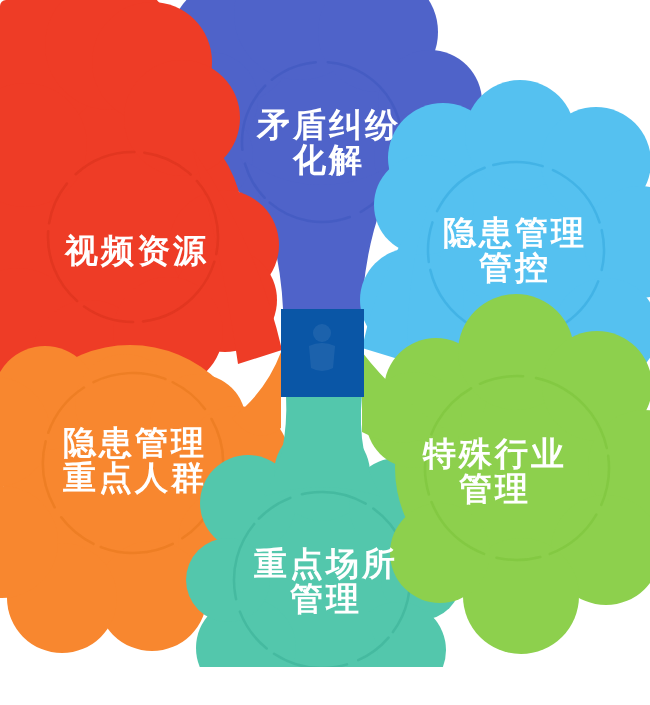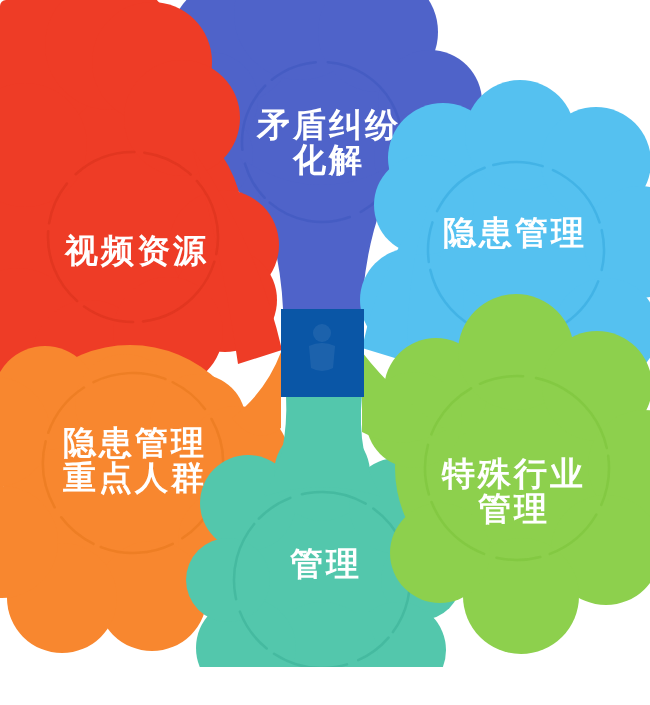--- a/index.html
+++ b/index.html
@@ -149,29 +149,31 @@
     <span>矛盾纠纷</span>
     <span>化解</span>
   </div>
 
   <div class="petal-label" style="left:27px; top:213px;margin-top:20px;">
     <span>视频资源</span>
   </div>
 
   <div class="petal-label" style="left:405px; top:215px;">
     <span>隐患管理</span>
+    <span>管控</span>
   </div>
 
   <div class="petal-label" style="left:25px; top:425px;">
     <span>隐患管理</span>
     <span>重点人群</span>
   </div>
 
   <div class="petal-label" style="left:216px; top:546px;">
+    <span>重点场所</span>
     <span>管理</span>
   </div>
 
-  <div class="petal-label" style="left:404px; top:436px;margin-top:20px;">
+  <div class="petal-label" style="left:385px; top:436px;">
     <span>特殊行业</span>
     <span>管理</span>
   </div>
 
 </div>
 
 </body></html>

